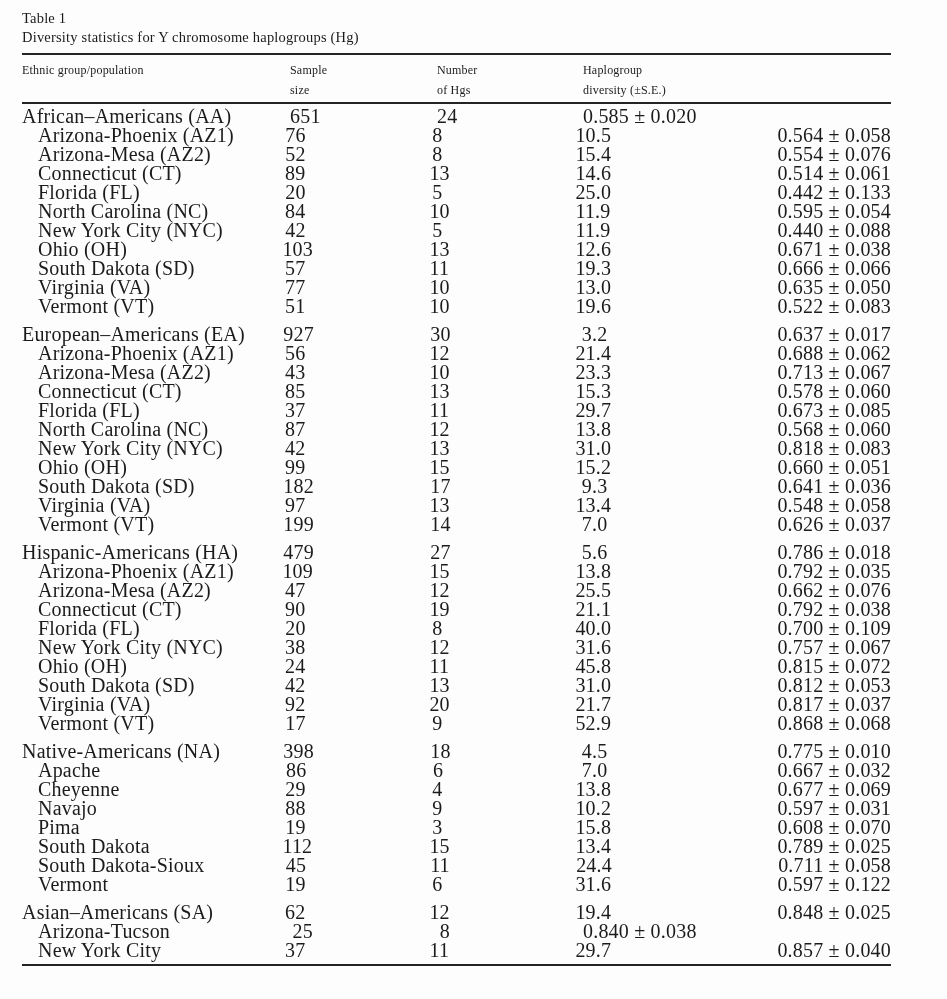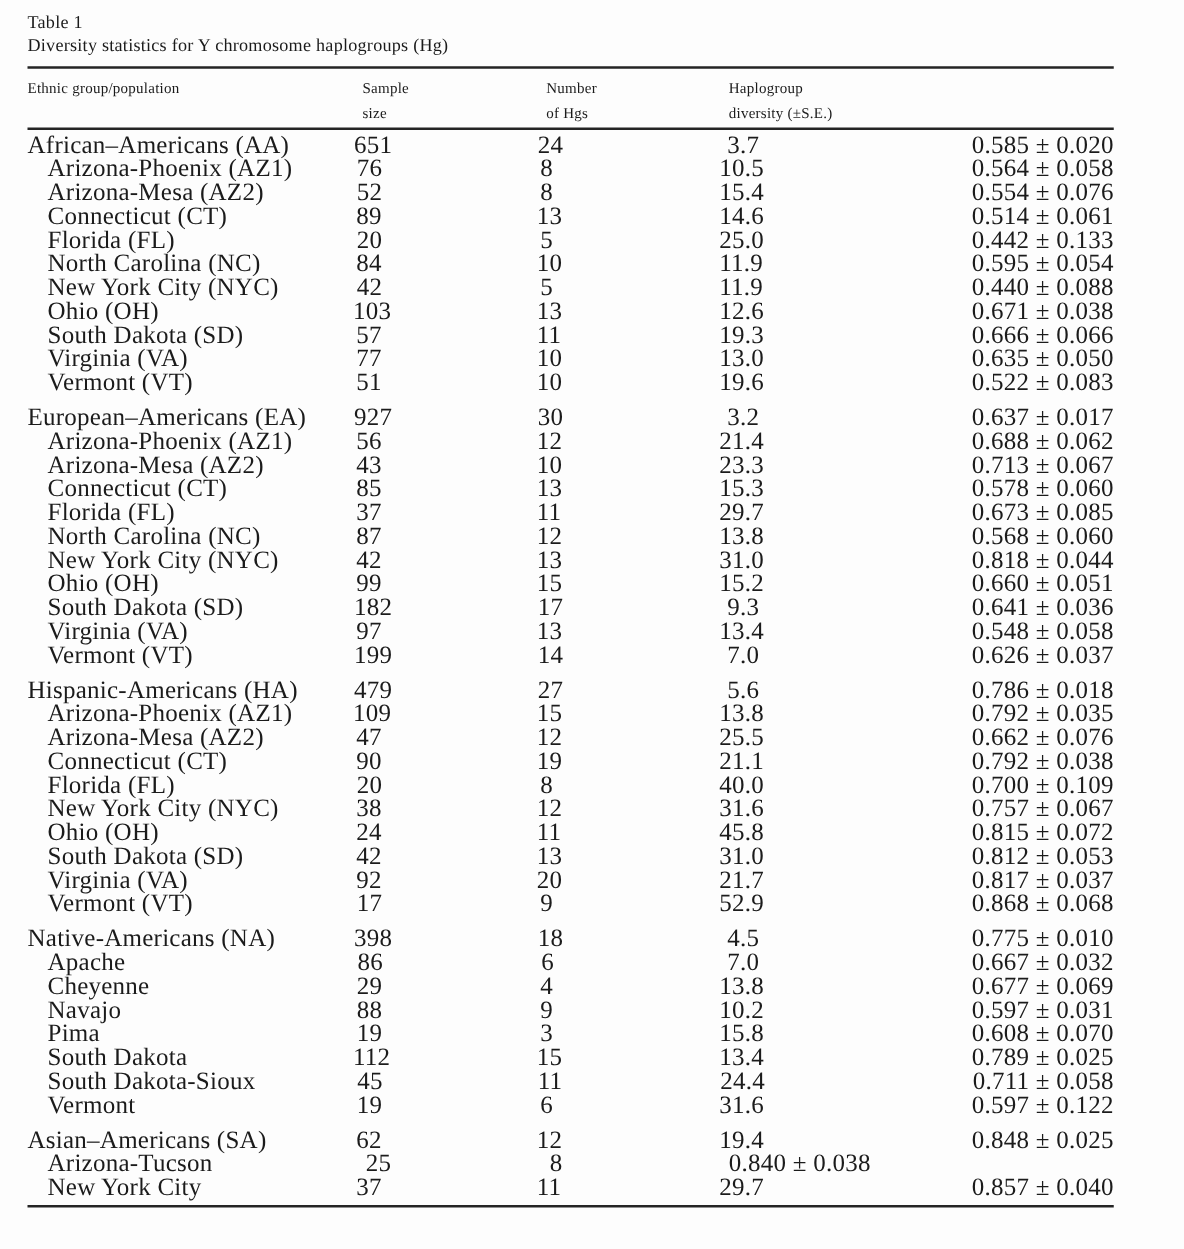--- a/index.html
+++ b/index.html
@@ -97,21 +97,20 @@
     </div>
 
     <div class="rule rule-mid"></div>
 
     <div class="tbody">
         <div class="group">
           <div class="row">
             <div class="c c1">African–Americans (AA)</div>
             <div class="c c2">651</div>
             <div class="c c3">24</div>
-            <div class="c c4">3.7</div>
             <div class="c c5">0.585 ± 0.020</div>
           </div>
           <div class="row">
             <div class="c c1 sub">Arizona-Phoenix (AZ1)</div>
             <div class="c c2">76</div>
             <div class="c c3">8</div>
             <div class="c c4">10.5</div>
             <div class="c c5">0.564 ± 0.058</div>
           </div>
           <div class="row">
@@ -219,21 +218,21 @@
             <div class="c c2">87</div>
             <div class="c c3">12</div>
             <div class="c c4">13.8</div>
             <div class="c c5">0.568 ± 0.060</div>
           </div>
           <div class="row">
             <div class="c c1 sub">New York City (NYC)</div>
             <div class="c c2">42</div>
             <div class="c c3">13</div>
             <div class="c c4">31.0</div>
-            <div class="c c5">0.818 ± 0.044</div>
+            <div class="c c5">0.818 ± 0.083</div>
           </div>
           <div class="row">
             <div class="c c1 sub">Ohio (OH)</div>
             <div class="c c2">99</div>
             <div class="c c3">15</div>
             <div class="c c4">15.2</div>
             <div class="c c5">0.660 ± 0.051</div>
           </div>
           <div class="row">
             <div class="c c1 sub">South Dakota (SD)</div>

